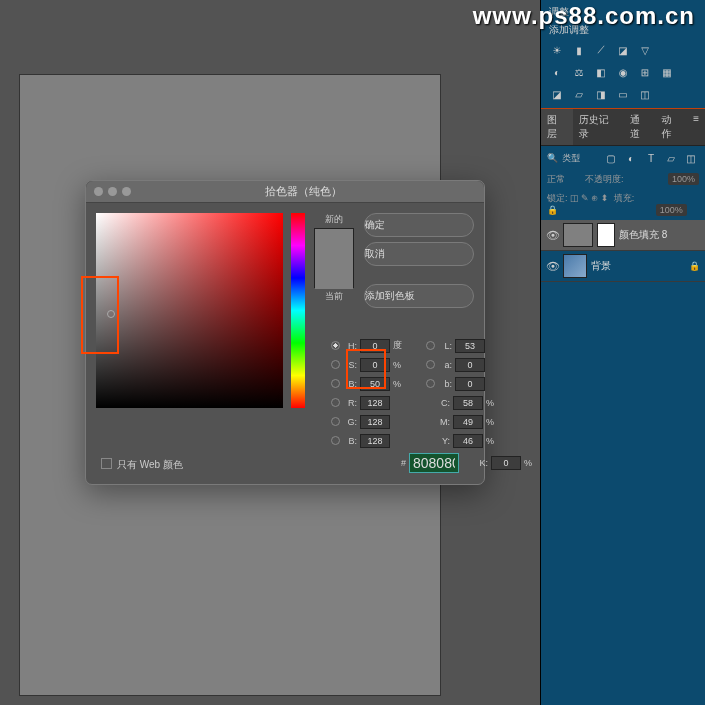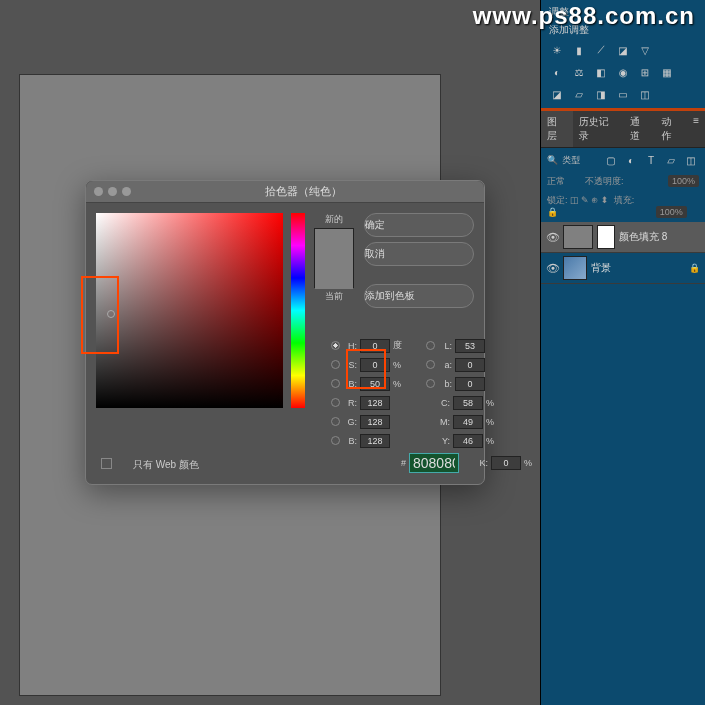--- a/index.html
+++ b/index.html
@@ -4,21 +4,21 @@
 <style>
 * { margin:0; padding:0; box-sizing:border-box; font-family:Arial,"Microsoft YaHei",sans-serif; }
 body { background:#fff; width:705px; height:705px; overflow:hidden; position:relative; }
 .app { width:705px; height:705px; background:#535353; position:relative; }
 .watermark { position:absolute; top:2px; right:10px; color:#fff; font-size:24px; font-weight:bold; font-family:Arial; letter-spacing:1px; z-index:100; text-shadow:1px 1px 2px #000; }
 .right-panel { position:absolute; right:0; top:0; width:165px; height:705px; background:#0c4a6e; border-left:1px solid #000; }
 .panel-sec { padding:3px 8px; font-size:10px; color:#ccc; }
 .panel-title { font-size:10px; color:#ccc; padding:2px 0; }
 .icon-row { display:flex; gap:6px; padding:3px 0; }
 .icon-sq { width:16px; height:16px; display:flex; align-items:center; justify-content:center; color:#ccc; font-size:10px; }
-.panel-tabs { display:flex; background:#383838; border-top:3px solid #c2410c; border-bottom:1px solid #222; }
+.panel-tabs { display:flex; background:#383838; border-top:1px solid #c2410c; border-bottom:1px solid #222; }
 .ptab { padding:4px 6px; font-size:10px; color:#ccc; cursor:pointer; }
 .ptab.active { background:#454545; }
 .layer-tools { display:flex; align-items:center; gap:4px; padding:4px 6px; font-size:9px; color:#bbb; }
 .opacity-row { display:flex; justify-content:space-between; padding:3px 6px; font-size:9px; color:#999; }
 .opacity-row .val { background:#393939; padding:1px 4px; border-radius:2px;margin-left:42px; }
 .layers { padding-top:2px; }
 .layer { display:flex; align-items:center; padding:3px 4px; border-bottom:1px solid #3a3a3a; }
 .layer.sel { background:#5a5a5a; }
 .eye { width:16px; height:16px; display:flex; align-items:center; justify-content:center; color:#ccc; font-size:11px; margin-right:2px; }
 .thumb { width:30px; height:24px; background:#808080; border:1px solid #222; margin-right:4px; position:relative; }
@@ -46,21 +46,21 @@
 .vals { position:absolute; left:245px; top:155px; width:230px; font-size:9px; color:#ccc; }
 .vrow { display:flex; align-items:center; height:19px; gap:3px; }
 .radio { width:9px; height:9px; border:1px solid #888; border-radius:50%; display:inline-block; }
 .radio.on { background:radial-gradient(circle,#ddd 40%,transparent 45%); }
 .vlbl { width:14px; text-align:right; }
 .vin { width:30px; background:#3d3d3d; border:1px solid #222; color:#ddd; font-size:9px; padding:1px 2px; text-align:center; }
 .vu { width:12px; }
 .vcol2 { margin-left:18px; display:flex; align-items:center; gap:3px; }
 .hexrow { margin-top:3px; margin-left:70px; display:flex; align-items:center; gap:3px; }
 .hexin { width:50px; background:#14532d; border:1px solid #4aa; color:#ddd; font-size:14px; padding:1px 3px; }
-.webonly { position:absolute; left:15px; bottom:12px; display:flex; align-items:flex-start; gap:21px; font-size:10px; color:#ccc; }
+.webonly { position:absolute; left:15px; bottom:12px; display:flex; align-items:flex-start; gap:5px; font-size:10px; color:#ccc; }
 .chk { width:11px; height:11px; border:1px solid #888; }
 .hl { position:absolute; border:2px solid #ff4400; pointer-events:none; z-index:50; }
 .hl1 { left:81px; top:276px; width:38px; height:78px; }
 .hl2 { left:346px; top:349px; width:40px; height:40px; }
 </style>
 </head>
 <body>
 
 <div class="app">
  <div class="watermark">www.ps88.com.cn</div>

